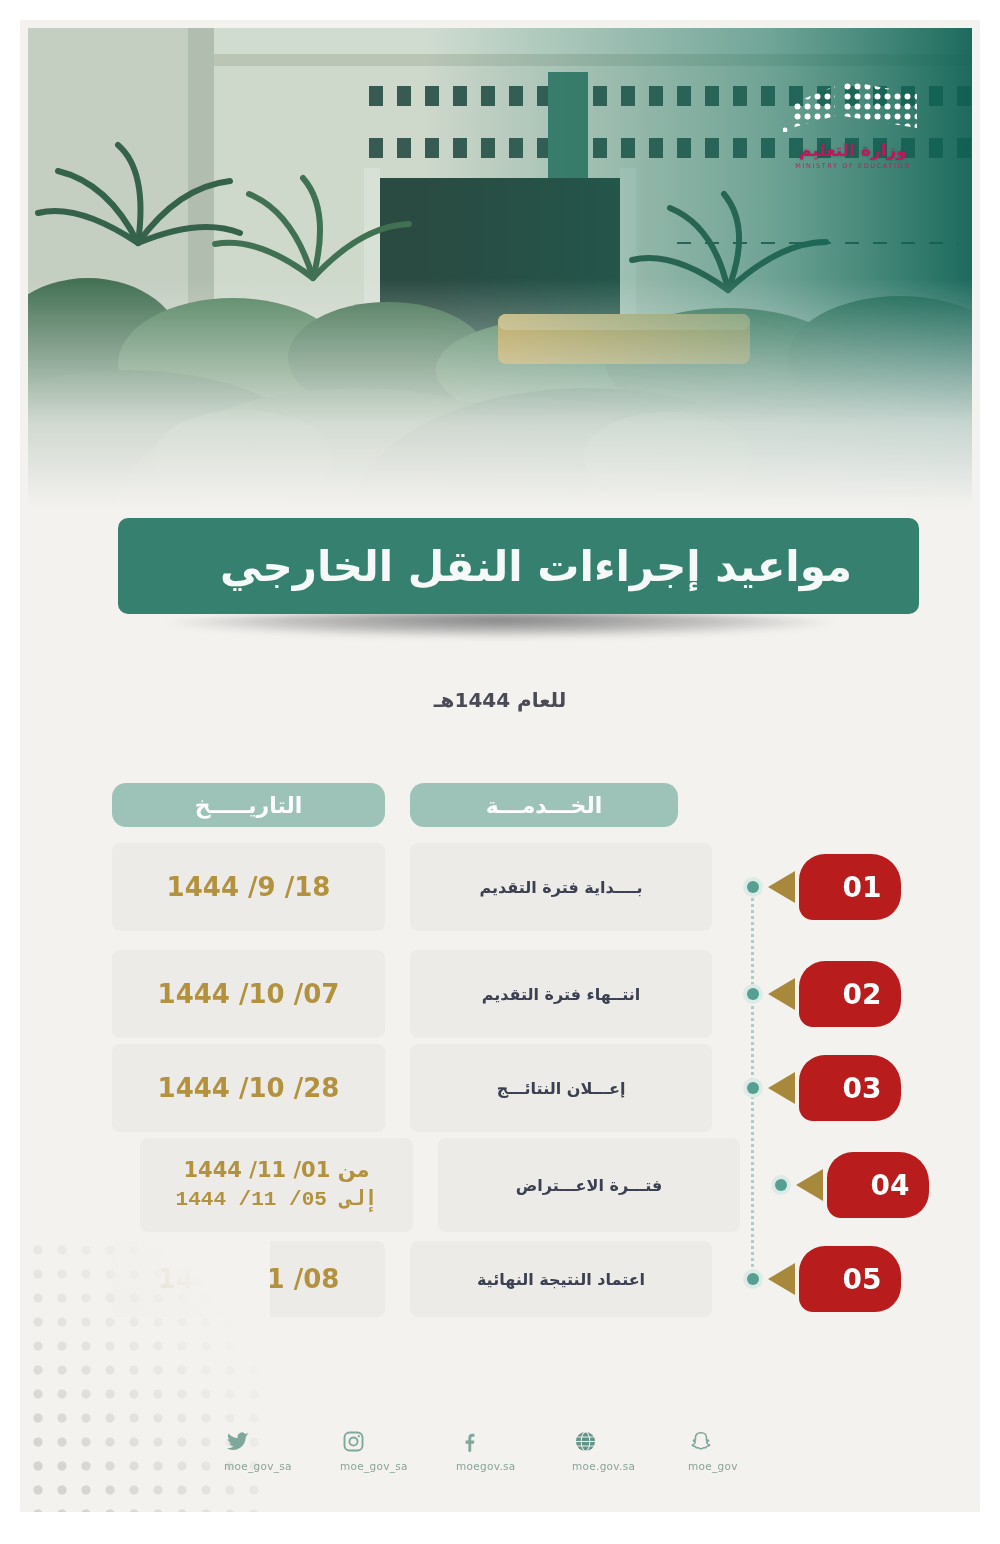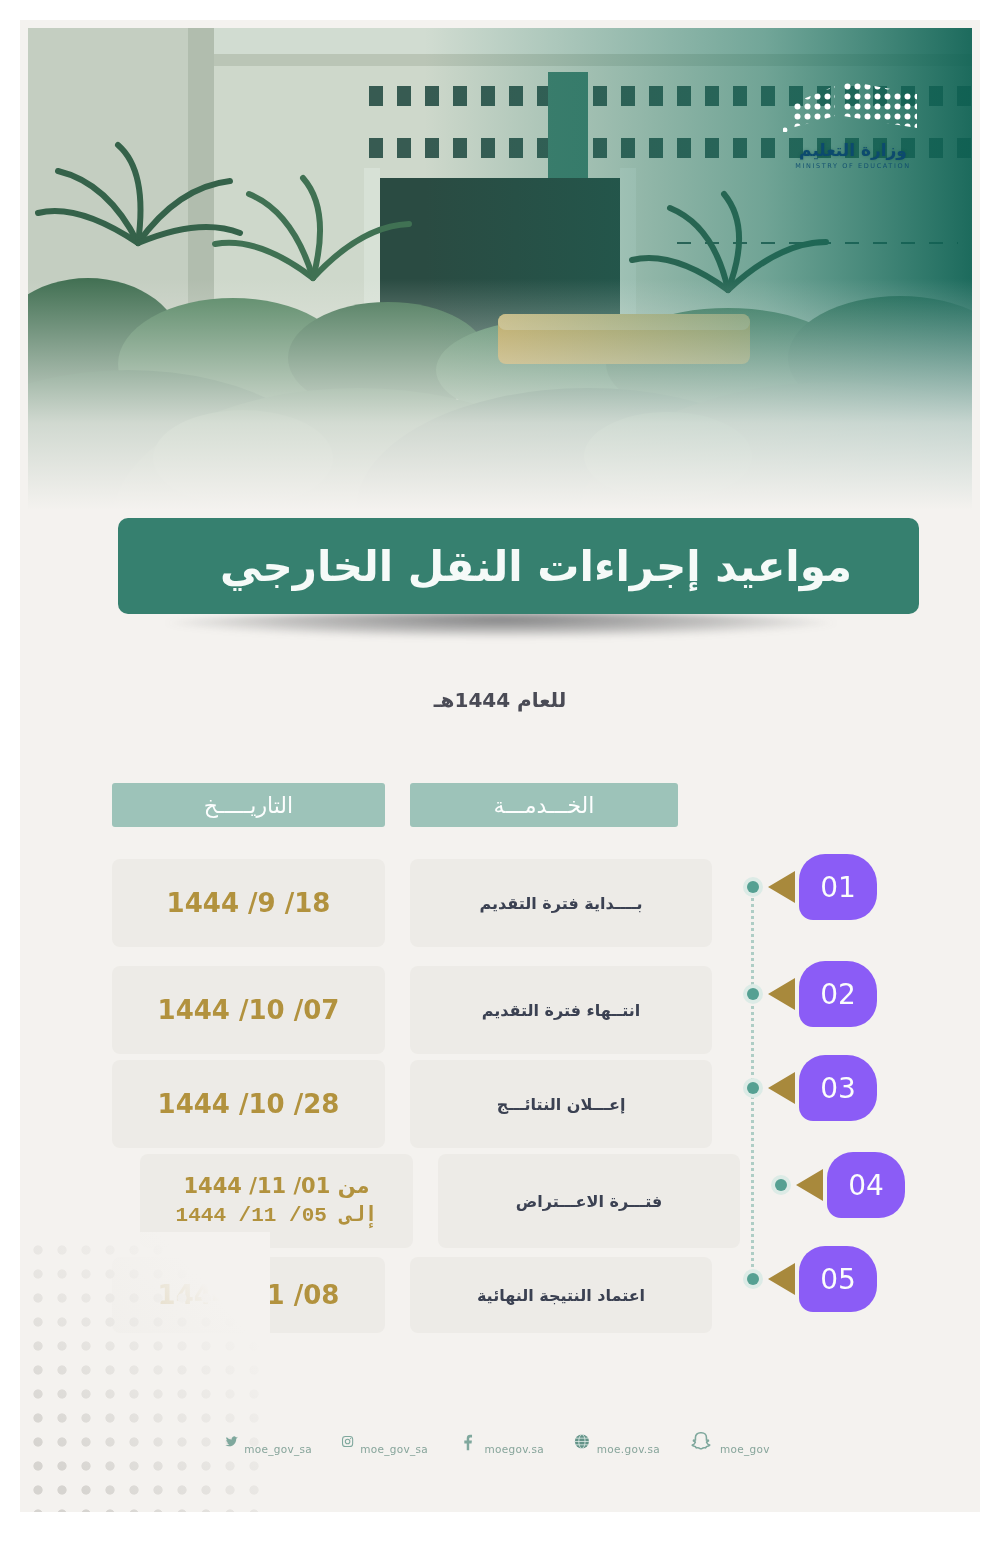--- a/index.html
+++ b/index.html
@@ -2,68 +2,68 @@
 <html lang="ar"><head>
 <meta charset="utf-8">
 <style>
   html,body{margin:0;padding:0;width:1000px;height:1544px;background:#ffffff;
     font-family:"DejaVu Sans",sans-serif;-webkit-font-smoothing:antialiased;}
   .poster{position:absolute;top:20px;left:20px;right:20px;bottom:32px;
     background:#f4f2ef;overflow:hidden;}
   
   .photo{position:absolute;top:8px;left:8px;right:8px;height:482px;overflow:hidden;}
   .photo svg.scene{display:block;width:100%;height:100%;}
-  .moe-logo{position:absolute;top:44px;right:34px;width:170px;text-align:center;color:#0c4a6e;}
+  .moe-logo{position:absolute;top:44px;right:34px;width:170px;text-align:center;color:#be185d;}
   .moe-ar{font-size:17px;font-weight:bold;margin-top:4px;letter-spacing:.5px;
     text-shadow:0 0 3px rgba(10,70,60,.4);}
   .moe-en{font-size:6.5px;letter-spacing:1.6px;margin-top:2px;opacity:.9;}
   
   .banner{position:absolute;top:498px;left:98px;width:766px;height:96px;
     background:#36806f;border-radius:10px;display:flex;align-items:center;justify-content:center;
     color:#f5faf8;font-size:42px;font-weight:bold;direction:rtl;z-index:3;padding-left:35px;}
   .banner-shadow{position:absolute;top:592px;left:140px;width:682px;height:26px;
     background:radial-gradient(ellipse at 50% 30%,rgba(62,64,68,.62) 0%,rgba(62,64,68,.28) 45%,rgba(62,64,68,0) 72%);
     border-radius:50%;filter:blur(3px);z-index:2;}
   .subtitle{position:absolute;top:614px;left:0;right:0;text-align:center;direction:rtl;
     color:#41887a;font-size:38px;font-weight:bold;}
   .year-line{position:absolute;top:668px;left:0;right:0;text-align:center;direction:rtl;
     color:#4a4b55;font-size:20px;font-weight:bold;}
   
-  .hdr{position:absolute;top:763px;height:44px;background:#9dc3b9;border-radius:3px;
-    color:#fdfefe;font-size:22px;font-weight:normal;display:flex;align-items:center;
+  .hdr{position:absolute;top:763px;height:44px;background:#9dc3b9;border-radius:14px;
+    color:#fdfefe;font-size:22px;font-weight:bold;display:flex;align-items:center;
     justify-content:center;direction:rtl;}
   .hdr-date{left:92px;width:273px;}
   .hdr-service{left:390px;width:268px;}
   .trow{position:absolute;left:0;right:0;}
-  .cell{position:absolute;top:16px;height:100%;background:#edebe7;border-radius:8px;
+  .cell{position:absolute;top:0;height:100%;background:#edebe7;border-radius:8px;
     display:flex;flex-direction:column;align-items:center;justify-content:center;direction:rtl;}
   .cell-date{left:92px;width:273px;color:#b2923e;font-size:26px;font-weight:bold;}
   .cell-date .d2{font-size:21px;line-height:1.45;font-family:Liberation Mono, monospace;}
   .trow.two-line .cell-date .d1{font-size:21px;line-height:1.45;}
   .cell-service{left:390px;width:302px;color:#3b4152;font-size:16px;font-weight:bold;}
   .tl-dot{position:absolute;left:727px;top:50%;width:12px;height:12px;margin-top:-6px;
     border-radius:50%;background:#55a092;box-shadow:0 0 0 4px #dcebe6;z-index:2;}
   .tl-arrow{position:absolute;left:748px;top:50%;margin-top:-16px;width:0;height:0;
     border-top:16px solid transparent;border-bottom:16px solid transparent;
     border-right:27px solid #a8893c;z-index:2;}
   .tl-badge{position:absolute;left:779px;top:50%;width:78px;height:66px;margin-top:-33px;
-    background:#8b5cf6;border-radius:26px 30px 26px 14px;display:flex;align-items:center;
-    justify-content:center;color:#fbfdfc;font-size:28px;font-weight:normal;z-index:2;}
+    background:#b91c1c;border-radius:26px 30px 26px 14px;display:flex;align-items:center;
+    justify-content:center;color:#fbfdfc;font-size:28px;font-weight:bold;z-index:2;padding-left:24px;}
   .tl-line{position:absolute;left:731px;top:867px;height:392px;width:0;
     border-left:3px dotted #aecdc5;z-index:1;}
   
   .halftone{position:absolute;left:0;bottom:0;width:250px;height:280px;
     background-image:radial-gradient(circle,#d6d4d0 4.2px,rgba(214,212,208,0) 5px);
     background-size:24px 24px;background-position:6px 6px;}
   .halftone-fade{position:absolute;left:0;bottom:0;width:250px;height:280px;
     background:linear-gradient(to bottom left,#f4f2ef 22%,rgba(244,242,239,.55) 55%,rgba(244,242,239,0) 85%);}
   
   .social{position:absolute;top:1408px;left:0;right:0;display:flex;justify-content:center;
     gap:28px;}
-  .social-item{width:88px;display:flex;flex-direction:row;align-items:flex-end;gap:5px;
+  .social-item{width:88px;display:flex;flex-direction:column;align-items:flex-start;gap:5px;
     cursor:pointer;}
   .social-item svg{width:27px;height:27px;}
   .social-handle{font-size:10.5px;color:#87a59b;letter-spacing:.3px;}
 </style>
 </head>
 <body>
 
 <div class="poster">
 
   <div class="photo">

